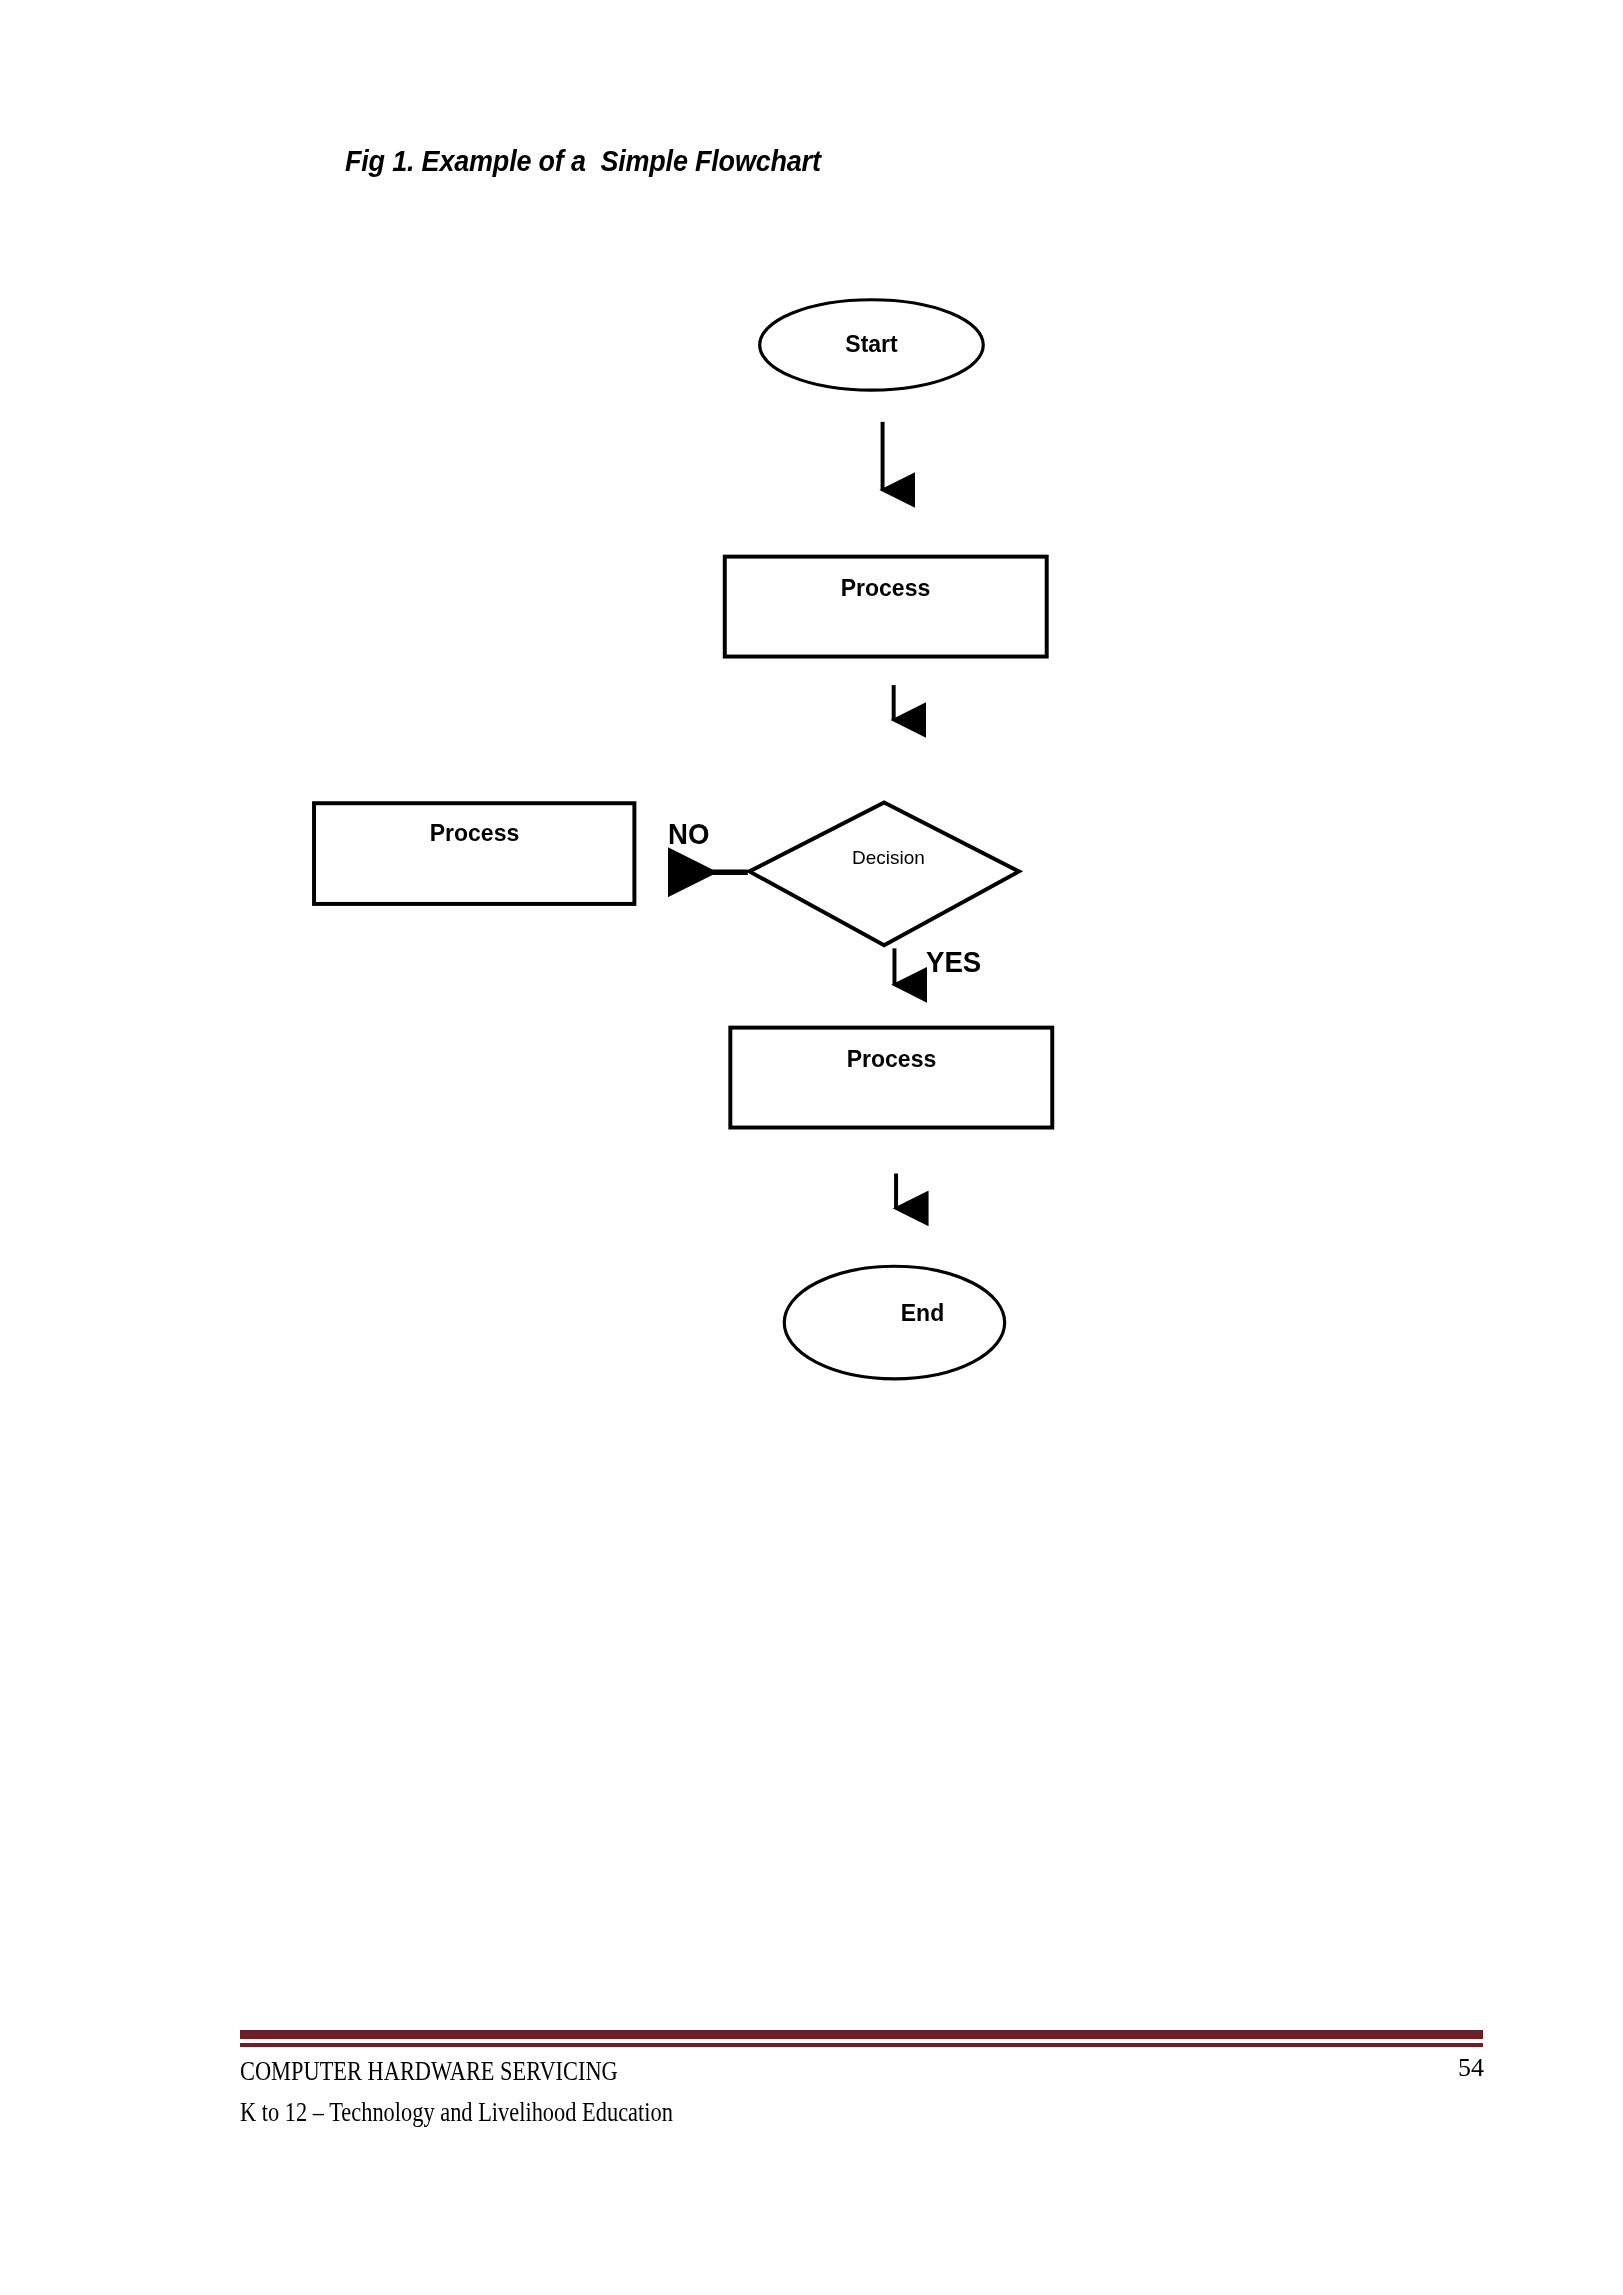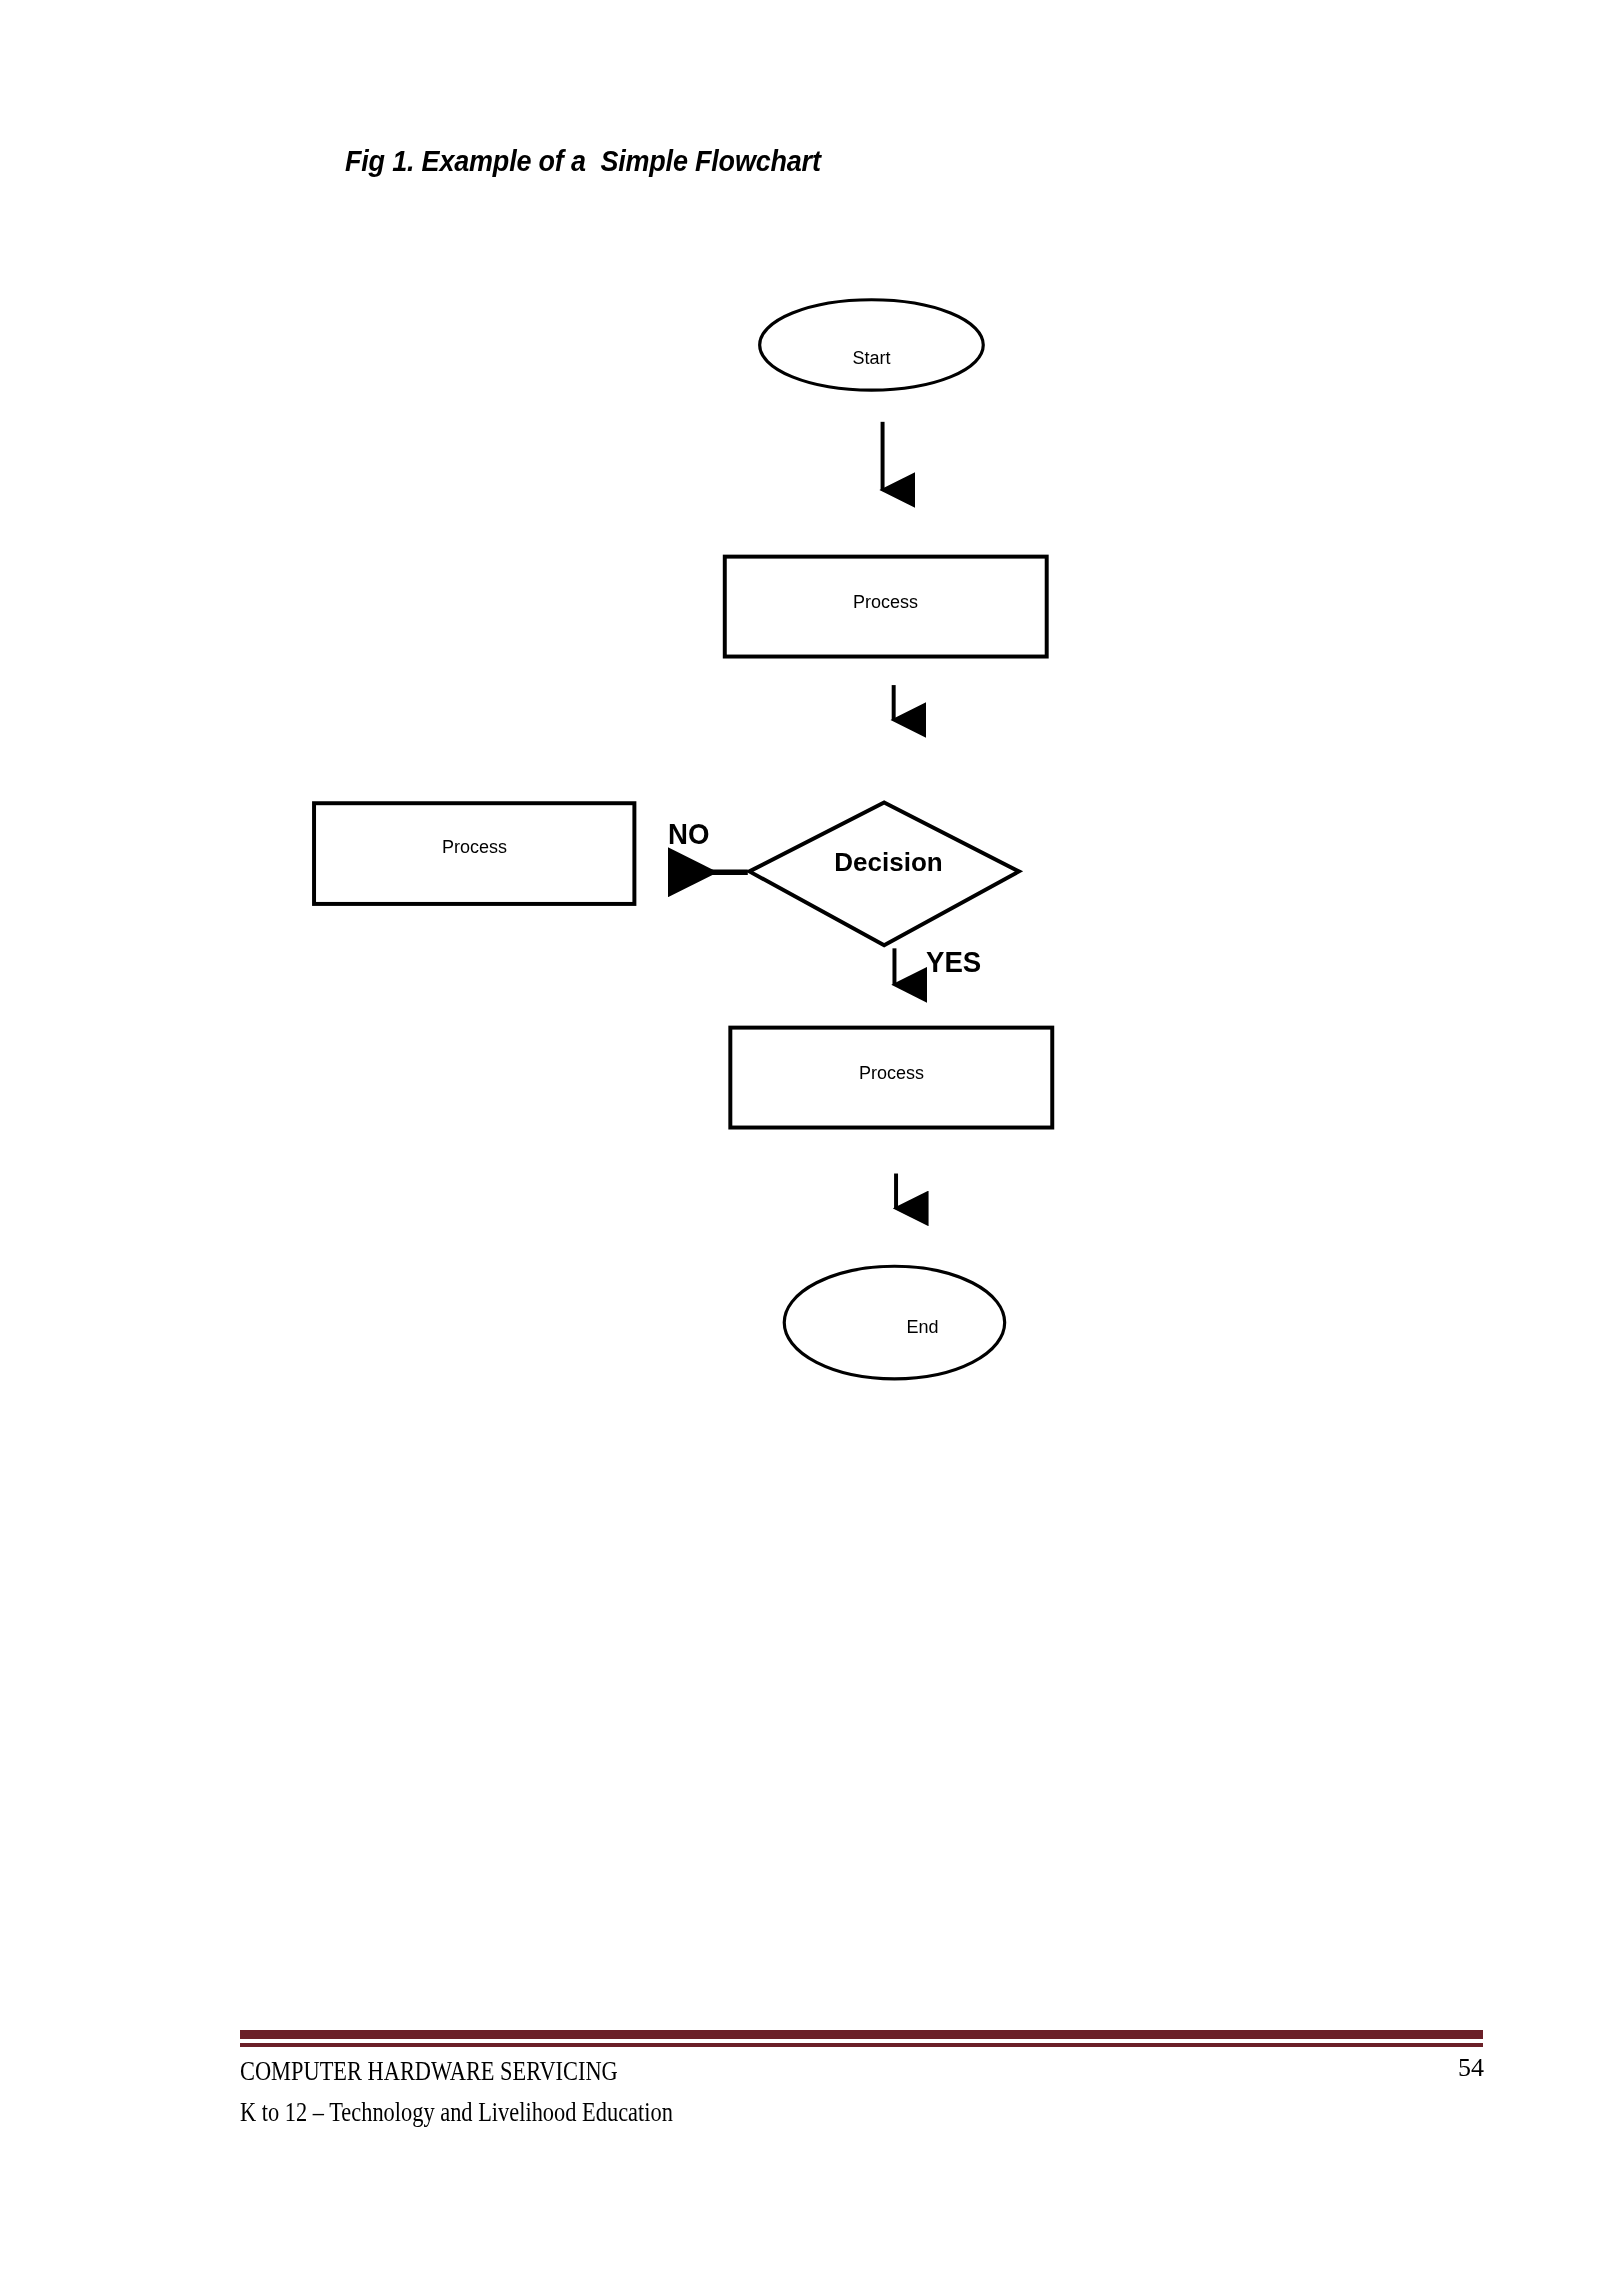--- a/index.html
+++ b/index.html
@@ -50,27 +50,26 @@
   }
 
   .node-label {
     position: absolute;
     color: #000000;
     white-space: nowrap;
     font-family: "Liberation Sans", sans-serif;
     text-align: center;
   }
   .label-bold {
-    font-weight: normal;
-    font-size: 18px;
-    margin-top: 17px;
+    font-weight: bold;
+    font-size: 23px;
   }
   .label-regular {
-    font-weight: bold;
-    font-size: 26px;
+    font-weight: normal;
+    font-size: 19px;
   }
   .edge-label {
     position: absolute;
     color: #000000;
     font-family: "Liberation Sans", sans-serif;
     font-weight: bold;
     font-size: 30px;
     white-space: nowrap;
     transform: scaleX(0.92);
     transform-origin: left top;

